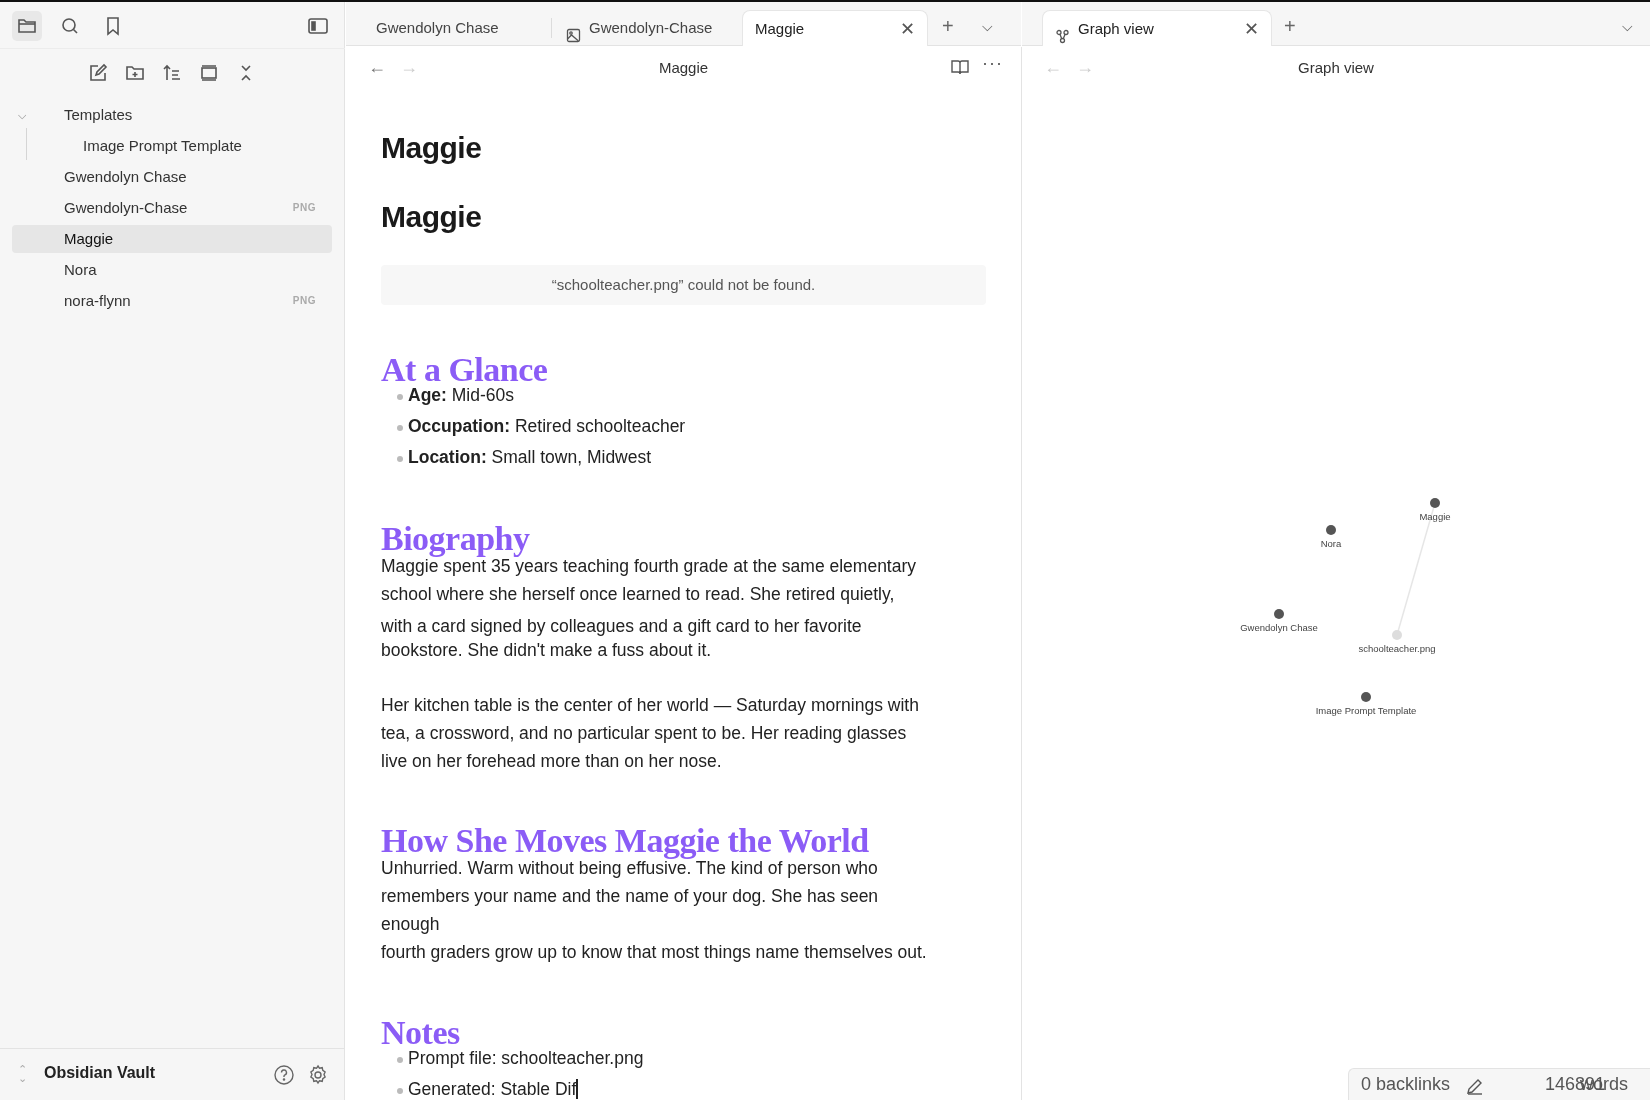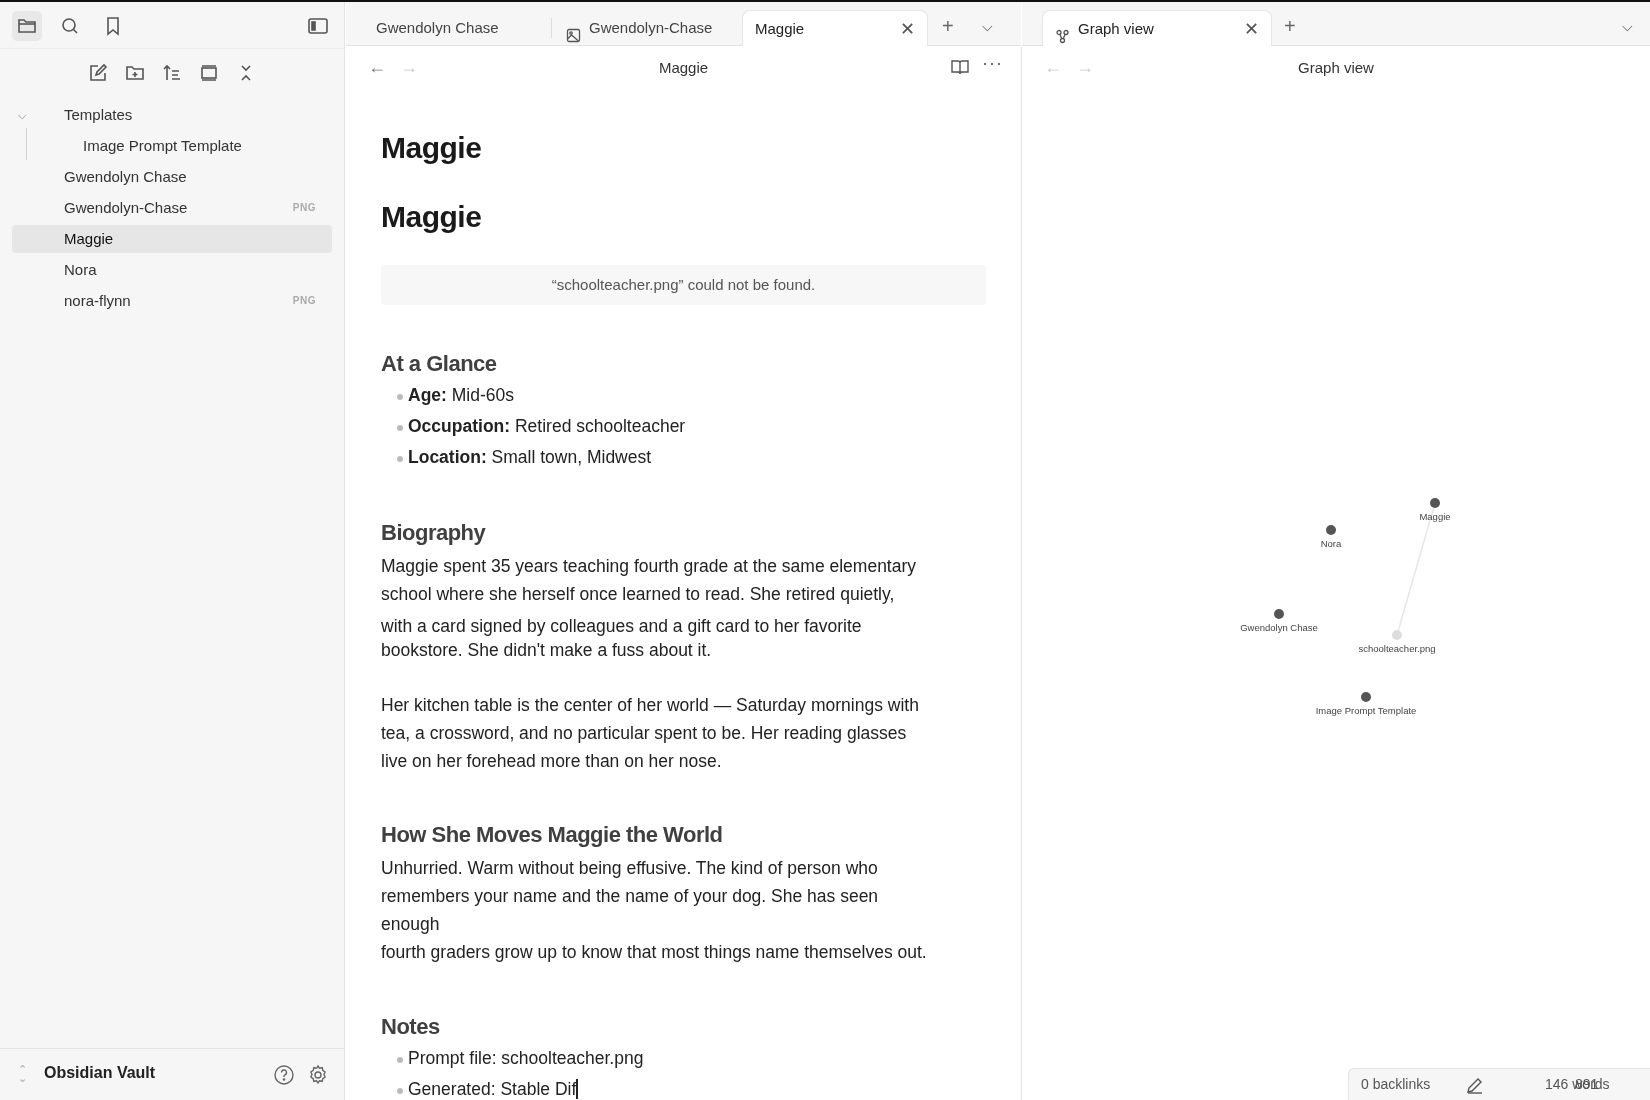--- a/index.html
+++ b/index.html
@@ -41,37 +41,37 @@
   .pane-head { position: absolute; top: 47px; height: 42px; }
   .pane-title { position: absolute; top: 12px; font-size: 15px; color: #333; }
   .nav-arrow { position: absolute; top: 10px; font-size: 18px; color: #777; cursor: pointer; }
   .nav-arrow.dim { color: #ccc; }
 
   
   .editor { position: absolute; left: 346px; top: 89px; width: 675px; height: 1011px; background: #fff; }
   .divider { position: absolute; left: 1021px; top: 47px; width: 1px; height: 1053px; background: #e3e3e3; }
   .doc { position: absolute; left: 35px; top: 0; width: 610px; }
   .h1 { position: absolute; left: 0; font-size: 30px; font-weight: bold; color: #1a1a1a; letter-spacing: -0.5px; }
-  .h2 { position: absolute; left: 0; font-size: 22px; font-weight: bold; color: #404040; letter-spacing: -0.5px; }
+  .h2 { position: absolute; left: 0; font-size: 34px; font-weight: bold; color: #8b5cf6; letter-spacing: -0.5px; font-family: Liberation Serif, serif; }
   .embed { position: absolute; left: 0; top: 176px; width: 605px; height: 40px; background: #f7f7f7; border-radius: 4px; text-align: center; line-height: 40px; font-size: 15px; color: #555; }
   .p-line { position: absolute; left: 0; font-size: 17.5px; color: #222; white-space: nowrap; }
   .li { position: absolute; left: 16px; font-size: 17.5px; color: #222; white-space: nowrap; }
   .li .dot { position: absolute; left: 0; top: 9px; width: 6px; height: 6px; border-radius: 3px; background: #bbb; }
   .li .txt { position: absolute; left: 11px; }
   .li b { font-weight: bold; }
   .cursor { display: inline-block; width: 1.5px; height: 20px; background: #222; vertical-align: -4px; }
 
   
   .graph { position: absolute; left: 1022px; top: 89px; width: 628px; height: 1011px; background: #fff; }
   .node { position: absolute; width: 10px; height: 10px; border-radius: 5px; background: #555; cursor: pointer; }
   .node.ghost { background: #ddd; }
   .node-lbl { position: absolute; font-size: 9.5px; color: #444; white-space: nowrap; transform: translateX(-50%); }
 
   
-  .statusbar { position: absolute; right: 0; bottom: 0; height: 32px; width: 302px; background: #f6f6f6; border: 1px solid #e3e3e3; border-right: none; border-bottom: none; border-radius: 6px 0 0 0; font-size: 14px; color: #555; line-height: 30px; }
+  .statusbar { position: absolute; right: 0; bottom: 0; height: 32px; width: 302px; background: #f6f6f6; border: 1px solid #e3e3e3; border-right: none; border-bottom: none; border-radius: 6px 0 0 0; font-size: 18px; color: #555; line-height: 30px; }
   .statusbar span { position: absolute; }
 </style>
 </head>
 <body>
 
 <div class="topline"></div>
 
 <div class="sidebar">
   <div class="sb-top">
     <div class="sb-icon active" style="left:12px;">

